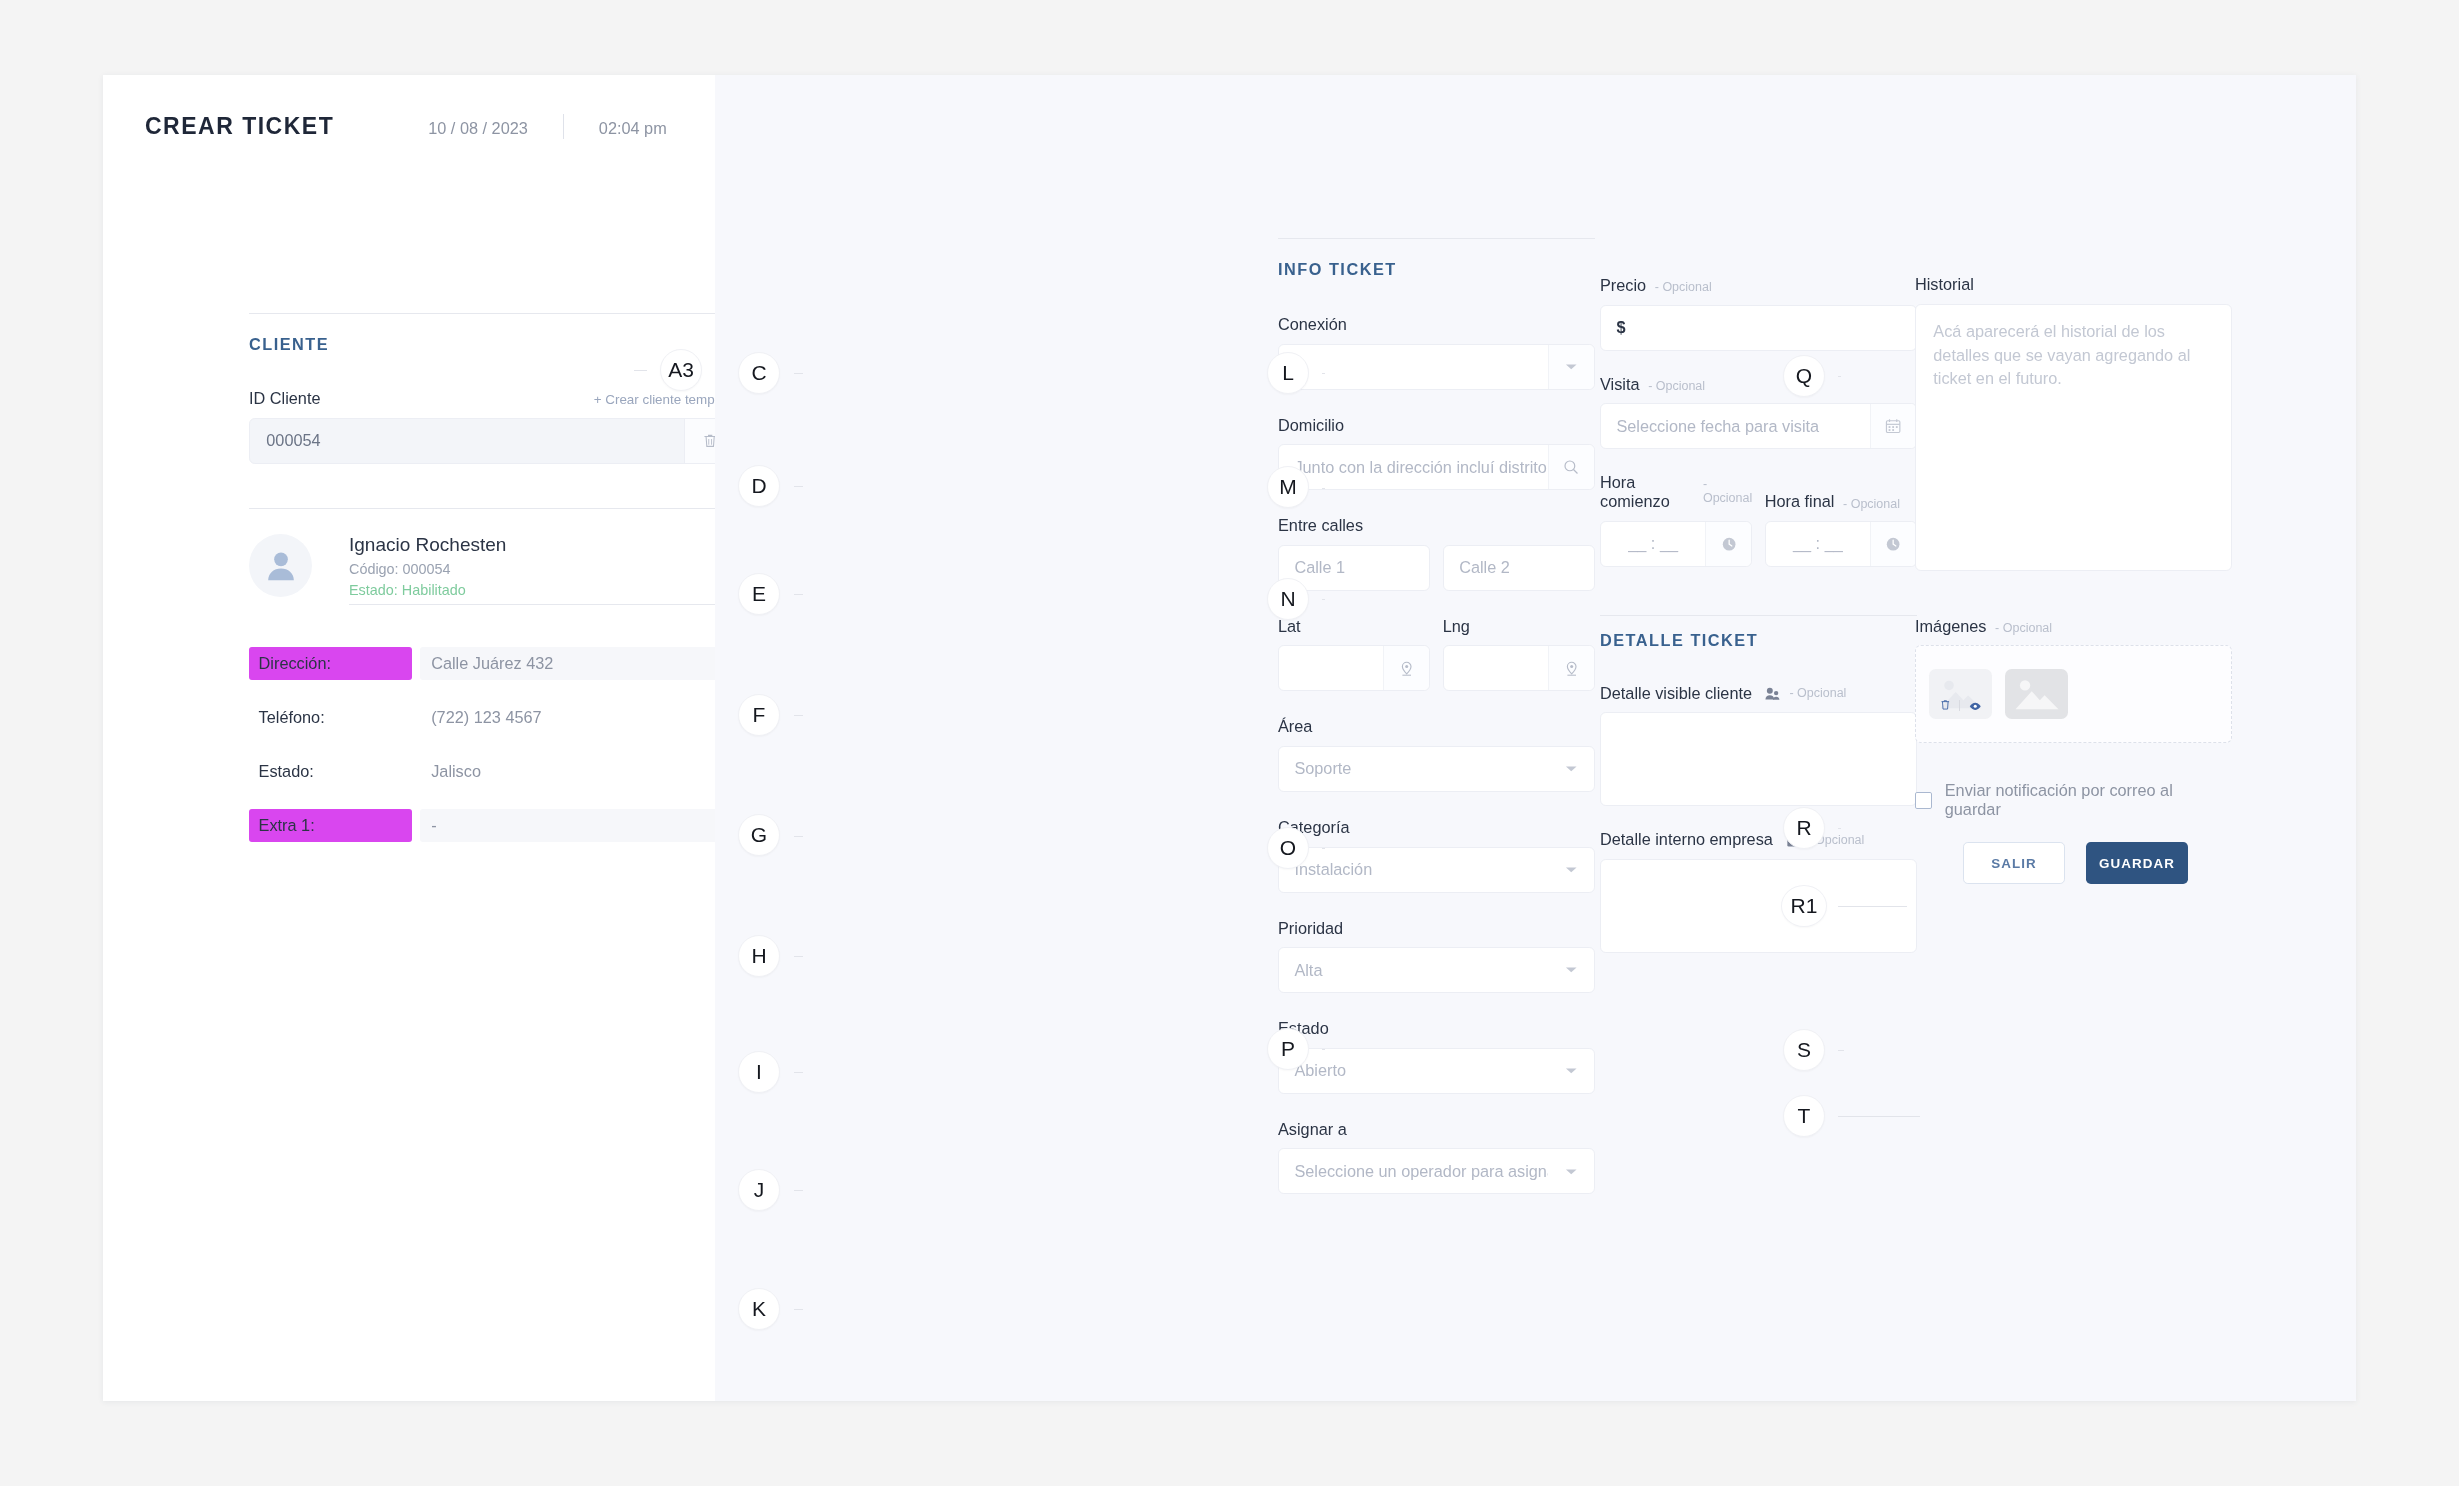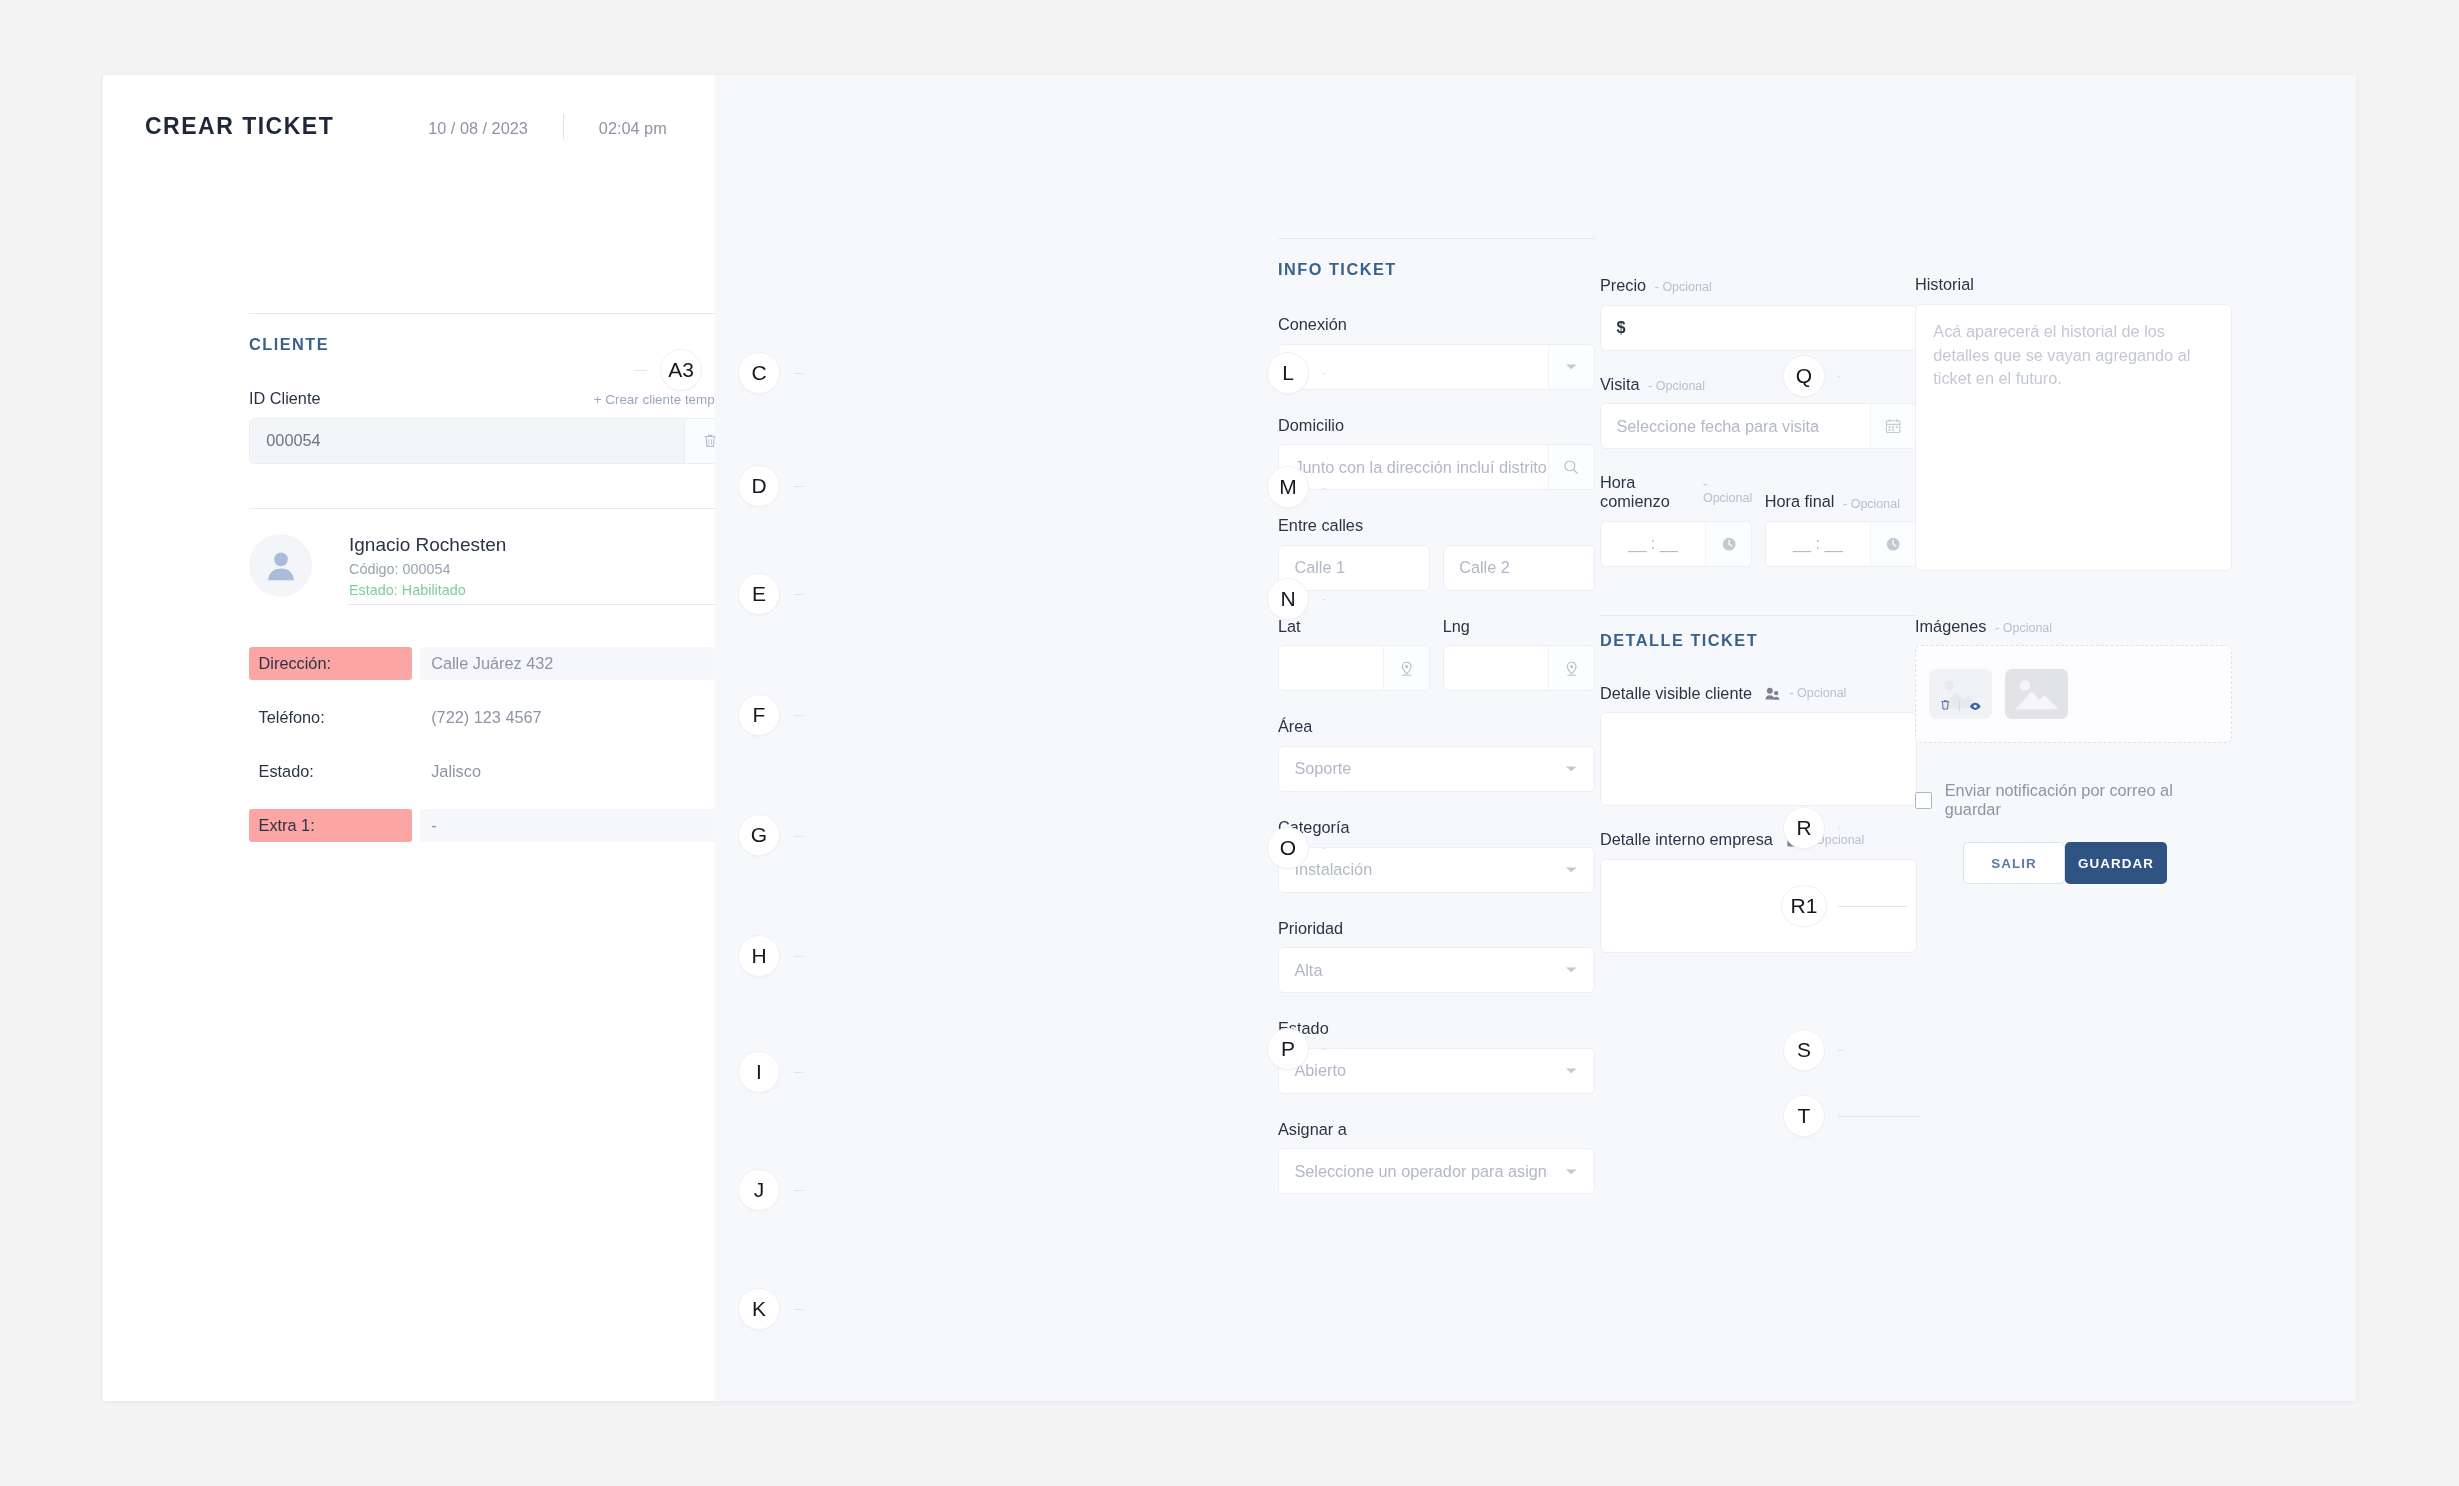--- a/index.html
+++ b/index.html
@@ -73,21 +73,21 @@
   }
   .prof-txt { margin-left:37px; padding-bottom:5.8px; border-bottom:1px solid #e6e8ee; flex:1; }
   .prof-name { font-size:19px; color:#2b3445; }
   .prof-code { font-size:14.4px; color:#9aa2b1; margin-top:5.8px; }
   .prof-state { font-size:14.4px; color:#7ecb9d; margin-top:4.8px; }
 
   .info-tbl { margin-top:42px; }
   .info-row { display:flex; align-items:center; height:33px; margin-bottom:21px; }
   .info-key {
     width:163px; height:100%; display:flex; align-items:center;
-    padding-left:9.6px; font-size:16.3px; color:#2b3445; background:#fca5a5;
+    padding-left:9.6px; font-size:16.3px; color:#2b3445; background:#d946ef;
     border-radius:2.9px;
   }
   .info-key.plain { background:transparent; }
   .info-val {
     flex:1; height:100%; display:flex; align-items:center;
     padding-left:11.5px; font-size:16.3px; color:#8d94a3; background:#f6f7fa;
     border-radius:2.9px; margin-left:7.7px;
   }
   .info-val.plain { background:transparent; }
 
@@ -504,21 +504,21 @@
               </svg>
             </div>
           </div>
         </div>
 
         <div class="chk-row" style="margin-top:38px">
           <span class="chkbox"></span>
           <span class="chk-label">Enviar notificación por correo al guardar</span>
         </div>
 
-        <div style="margin-top:23px; display:flex; justify-content:flex-start; padding-left:48px">
+        <div style="margin-top:23px; display:flex; gap:21px; justify-content:flex-start; padding-left:48px">
           <div class="btn-salir">SALIR</div>
           <div class="btn-guardar">GUARDAR</div>
         </div>
       </div>
     </div>
   </div>
 
   <div id="markers-layer">
       <div class="mk" style="left: 660px; top: 349px;">A3</div>
       <div class="mk-line" style="left: 634px; width: 12.5px; top: 370px;"></div>

